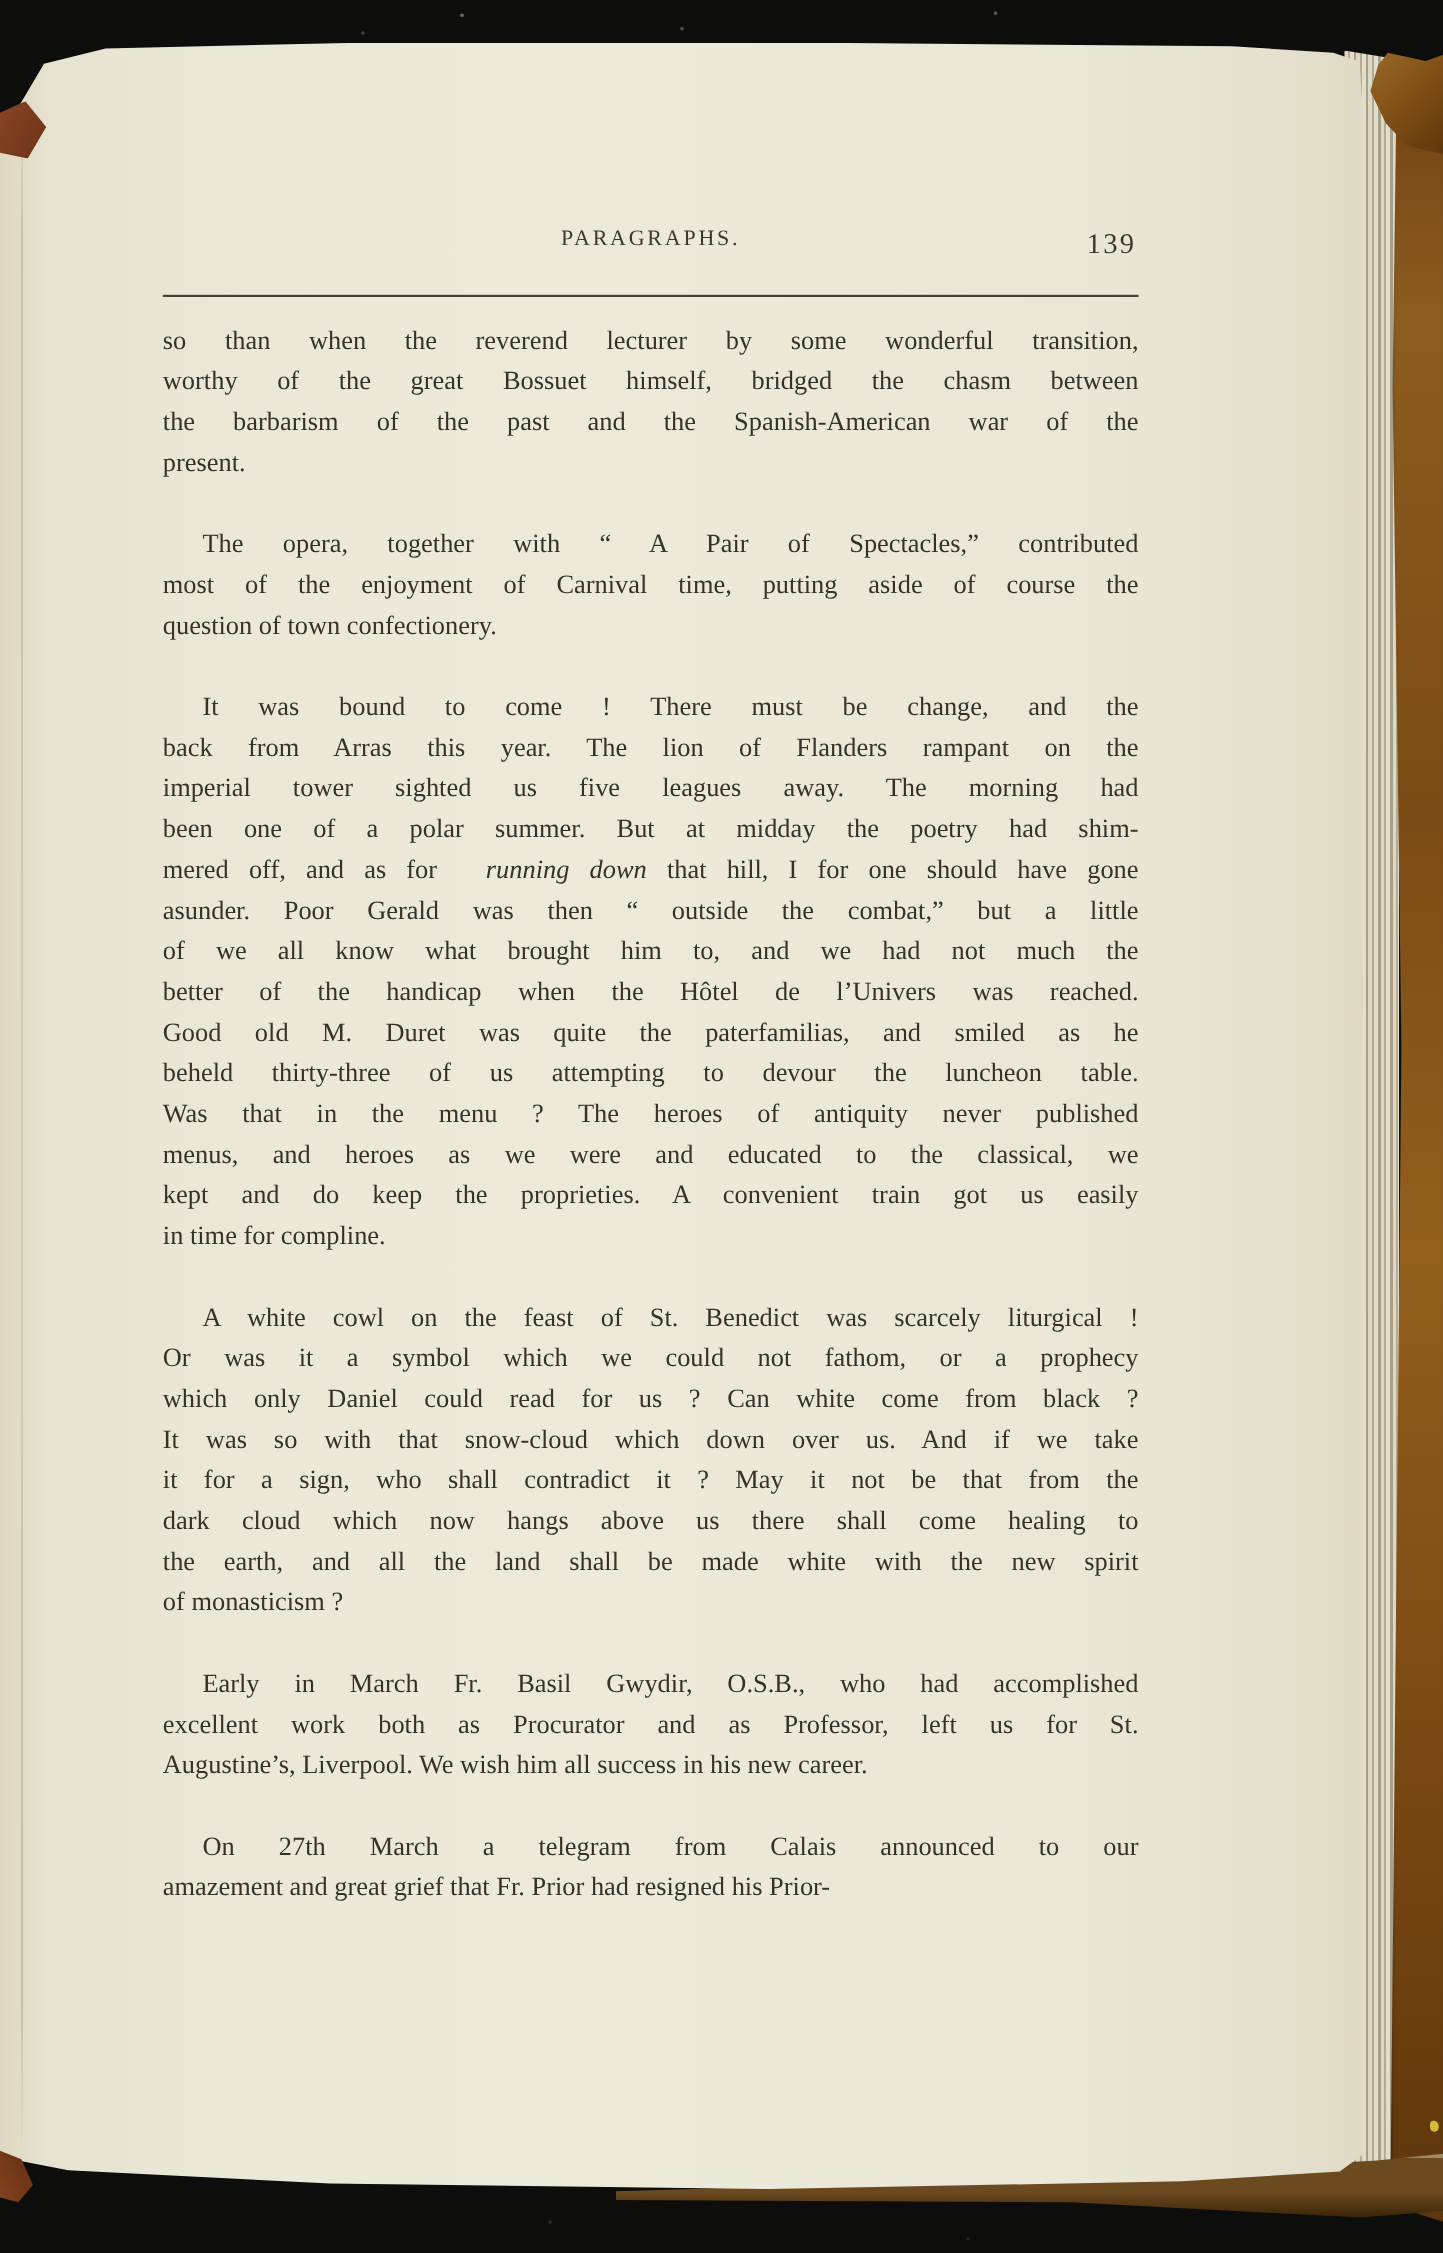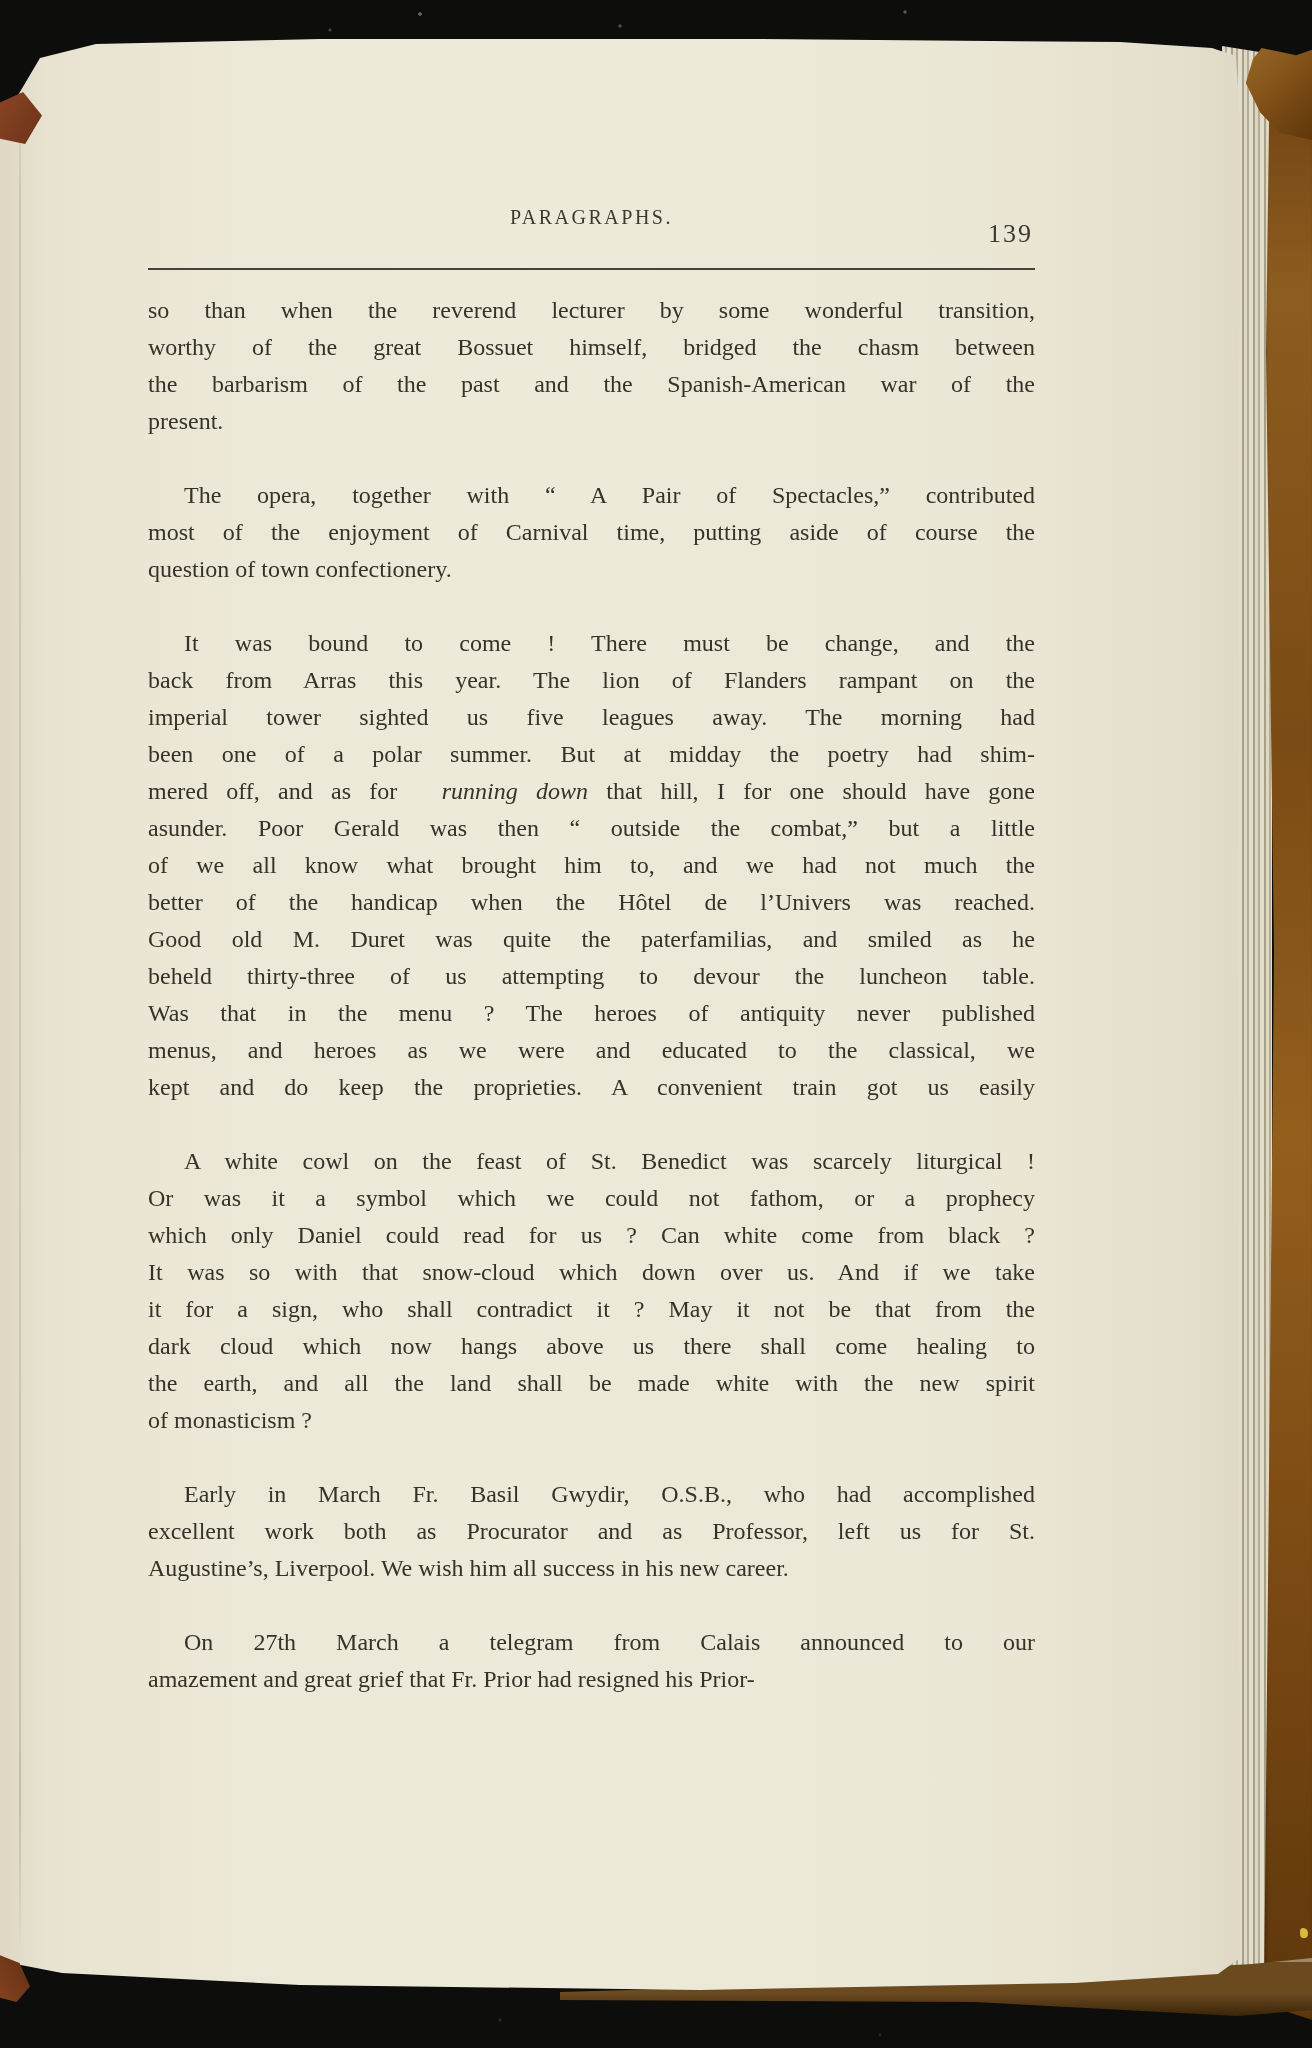--- a/index.html
+++ b/index.html
@@ -103,21 +103,21 @@
   .running-header {
     position: absolute; top: 206px; left: 0; width: 887px; height: 36px;
   }
   .running-head {
     position: absolute; left: 0; right: 0;
     text-align: center;
     font-size: 20px; letter-spacing: 2.5px;
     color: #3b382f;
   }
   .page-number {
-    position: absolute; right: 2px; top: 13px;
+    position: absolute; right: 2px; top: 1px;
     font-size: 26px; letter-spacing: 2px;
     color: #3b382f;
   }
   .rule {
     position: absolute; top: 268px; left: 0;
     width: 887px; height: 2px;
     background: #45423a;
   }
 
   .body-text {
@@ -168,20 +168,21 @@
             <div class="line">been one of a polar summer. But at midday the poetry had shim-</div>
             <div class="line">mered off, and as for <i>running down</i> that hill, I for one should have gone</div>
             <div class="line">asunder. Poor Gerald was then “ outside the combat,” but a little</div>
             <div class="line">of we all know what brought him to, and we had not much the</div>
             <div class="line">better of the handicap when the Hôtel de l’Univers was reached.</div>
             <div class="line">Good old M. Duret was quite the paterfamilias, and smiled as he</div>
             <div class="line">beheld thirty-three of us attempting to devour the luncheon table.</div>
             <div class="line">Was that in the menu ? The heroes of antiquity never published</div>
             <div class="line">menus, and heroes as we were and educated to the classical, we</div>
             <div class="line">kept and do keep the proprieties. A convenient train got us easily</div>
+            <div class="line lastline">in time for compline.</div>
           </div>
           <div class="para indented">
             <div class="line firstline">A white cowl on the feast of St. Benedict was scarcely liturgical !</div>
             <div class="line">Or was it a symbol which we could not fathom, or a prophecy</div>
             <div class="line">which only Daniel could read for us ? Can white come from black ?</div>
             <div class="line">It was so with that snow-cloud which down over us. And if we take</div>
             <div class="line">it for a sign, who shall contradict it ? May it not be that from the</div>
             <div class="line">dark cloud which now hangs above us there shall come healing to</div>
             <div class="line">the earth, and all the land shall be made white with the new spirit</div>
             <div class="line lastline">of monasticism ?</div>

